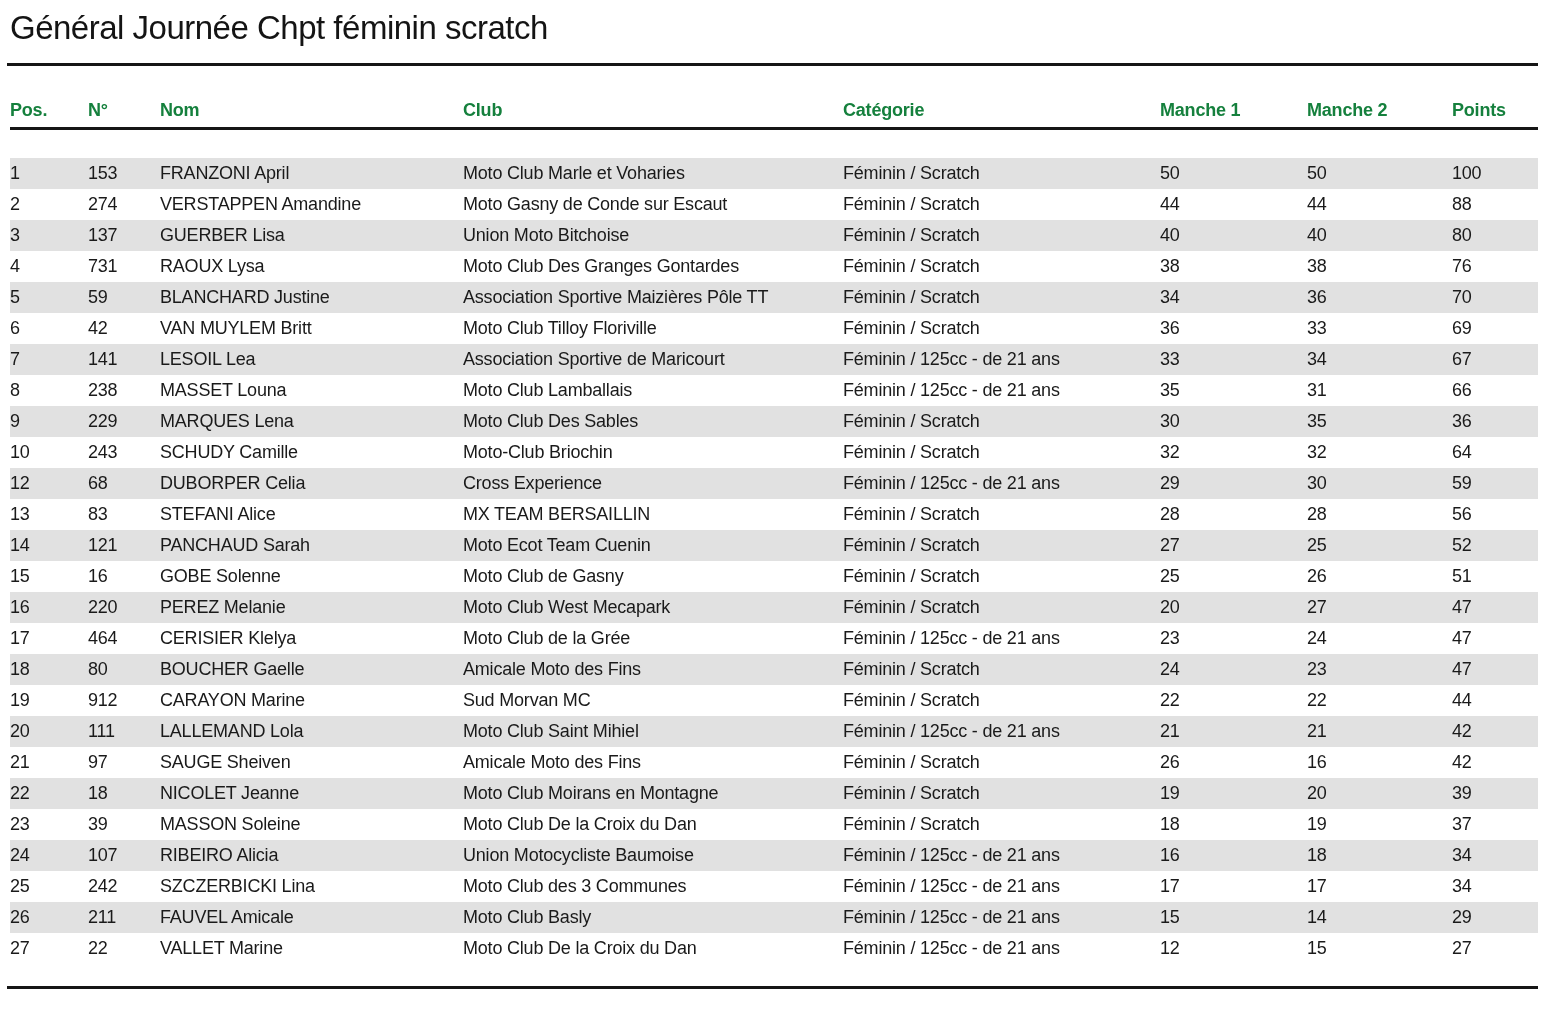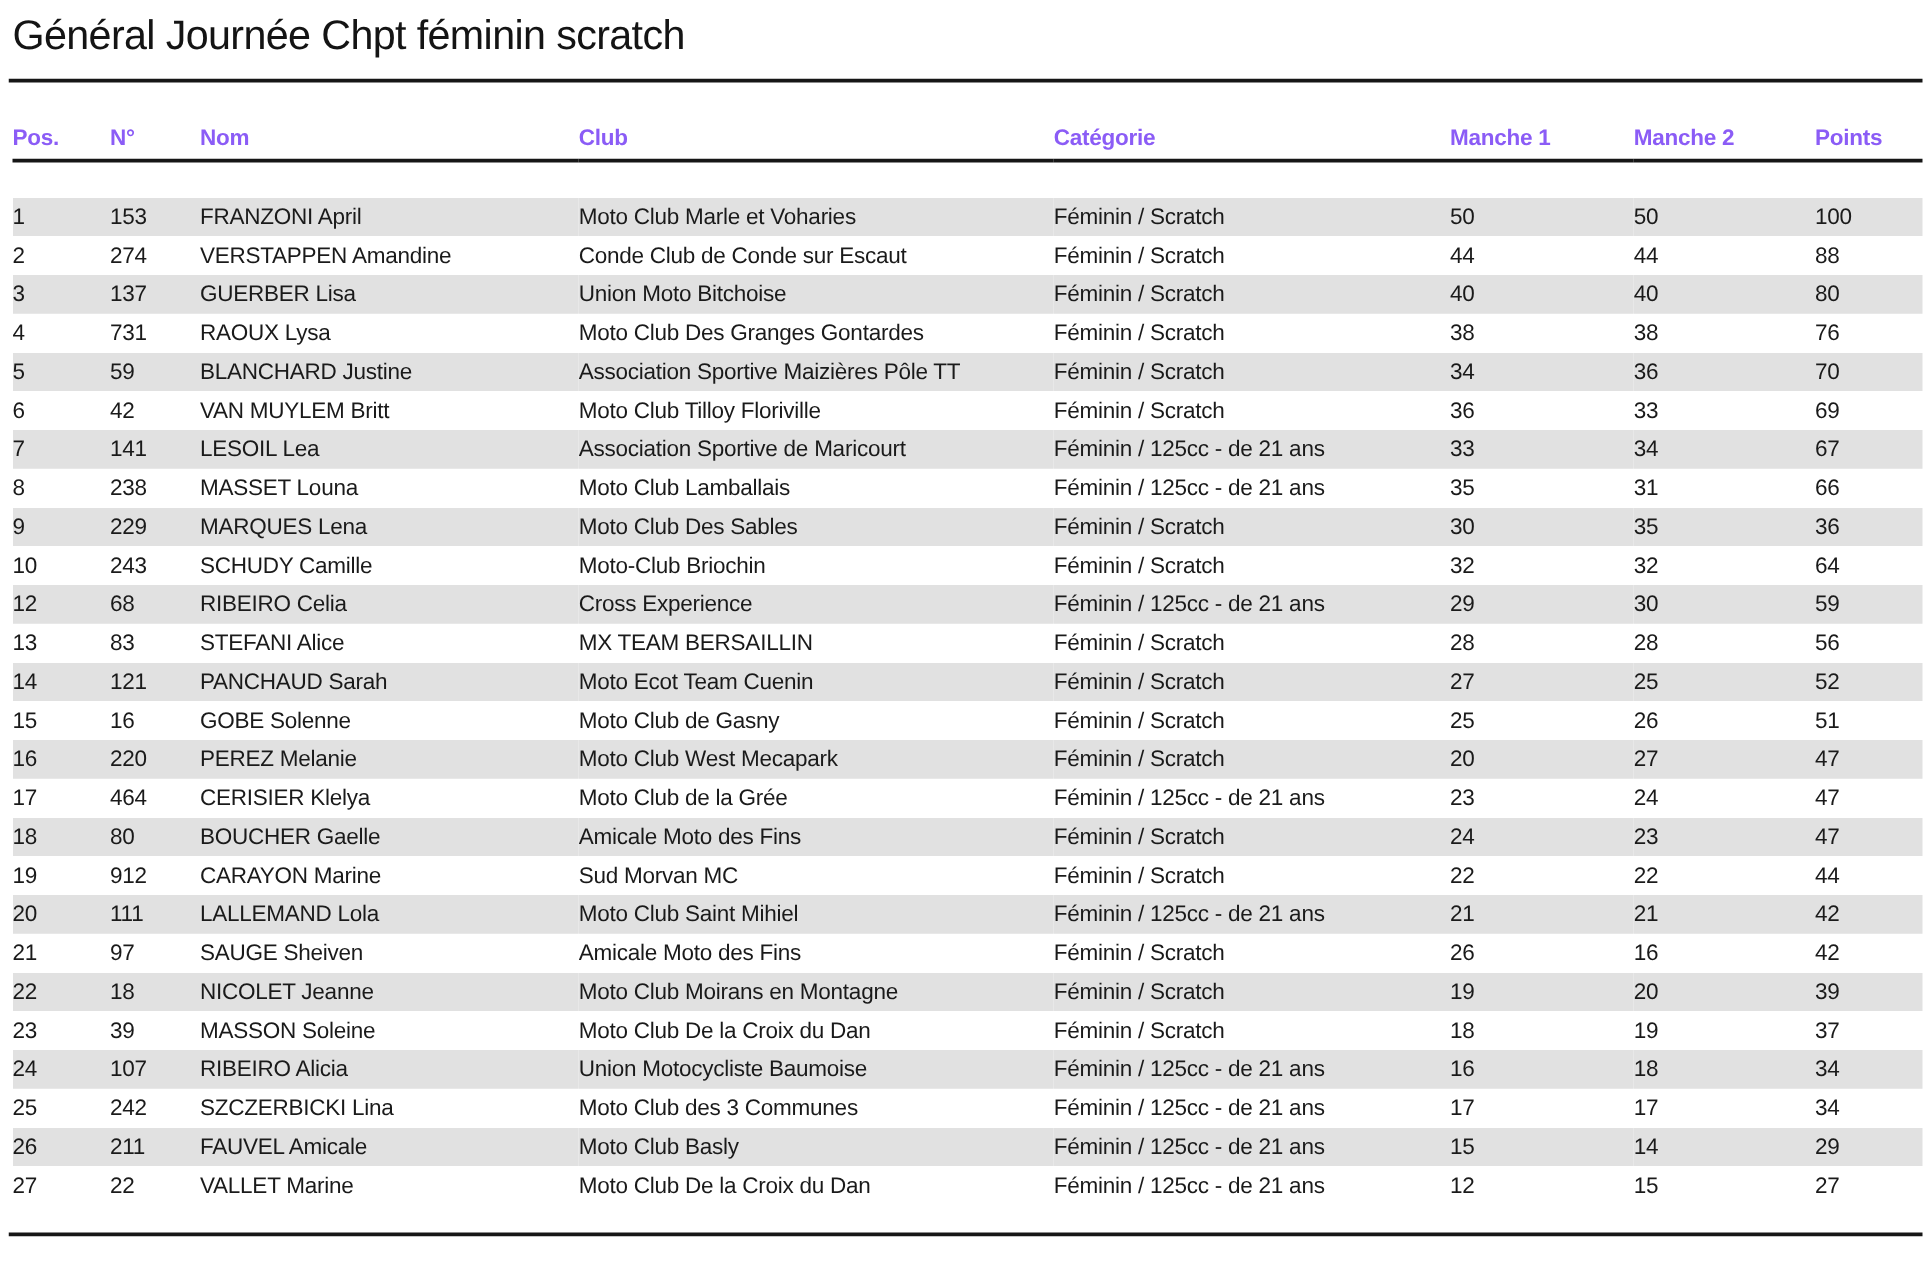--- a/index.html
+++ b/index.html
@@ -40,21 +40,21 @@
     letter-spacing: -0.2px;
   }
   table.results th {
     text-align: left;
     vertical-align: bottom;
     font-weight: 700;
     font-size: 18px;
     padding: 34px 0 7px 0;
     line-height: 20px;
     border-bottom: 3px solid #161616;
-    color: #8b5cf6;
+    color: #15803d;
   }
   table.results td {
     padding: 0;
     line-height: 31px;
     height: 31px;
     white-space: nowrap;
     overflow: hidden;
     color: #1a1a1a;
   }
   tr.spacer-row td {
@@ -108,21 +108,21 @@
         <td>Moto Club Marle et Voharies</td>
         <td>Féminin / Scratch</td>
         <td>50</td>
         <td>50</td>
         <td>100</td>
       </tr>
       <tr>
         <td>2</td>
         <td>274</td>
         <td>VERSTAPPEN Amandine</td>
-        <td>Conde Club de Conde sur Escaut</td>
+        <td>Moto Gasny de Conde sur Escaut</td>
         <td>Féminin / Scratch</td>
         <td>44</td>
         <td>44</td>
         <td>88</td>
       </tr>
       <tr>
         <td>3</td>
         <td>137</td>
         <td>GUERBER Lisa</td>
         <td>Union Moto Bitchoise</td>
@@ -197,21 +197,21 @@
         <td>SCHUDY Camille</td>
         <td>Moto-Club Briochin</td>
         <td>Féminin / Scratch</td>
         <td>32</td>
         <td>32</td>
         <td>64</td>
       </tr>
       <tr>
         <td>12</td>
         <td>68</td>
-        <td>RIBEIRO Celia</td>
+        <td>DUBORPER Celia</td>
         <td>Cross Experience</td>
         <td>Féminin / 125cc - de 21 ans</td>
         <td>29</td>
         <td>30</td>
         <td>59</td>
       </tr>
       <tr>
         <td>13</td>
         <td>83</td>
         <td>STEFANI Alice</td>

